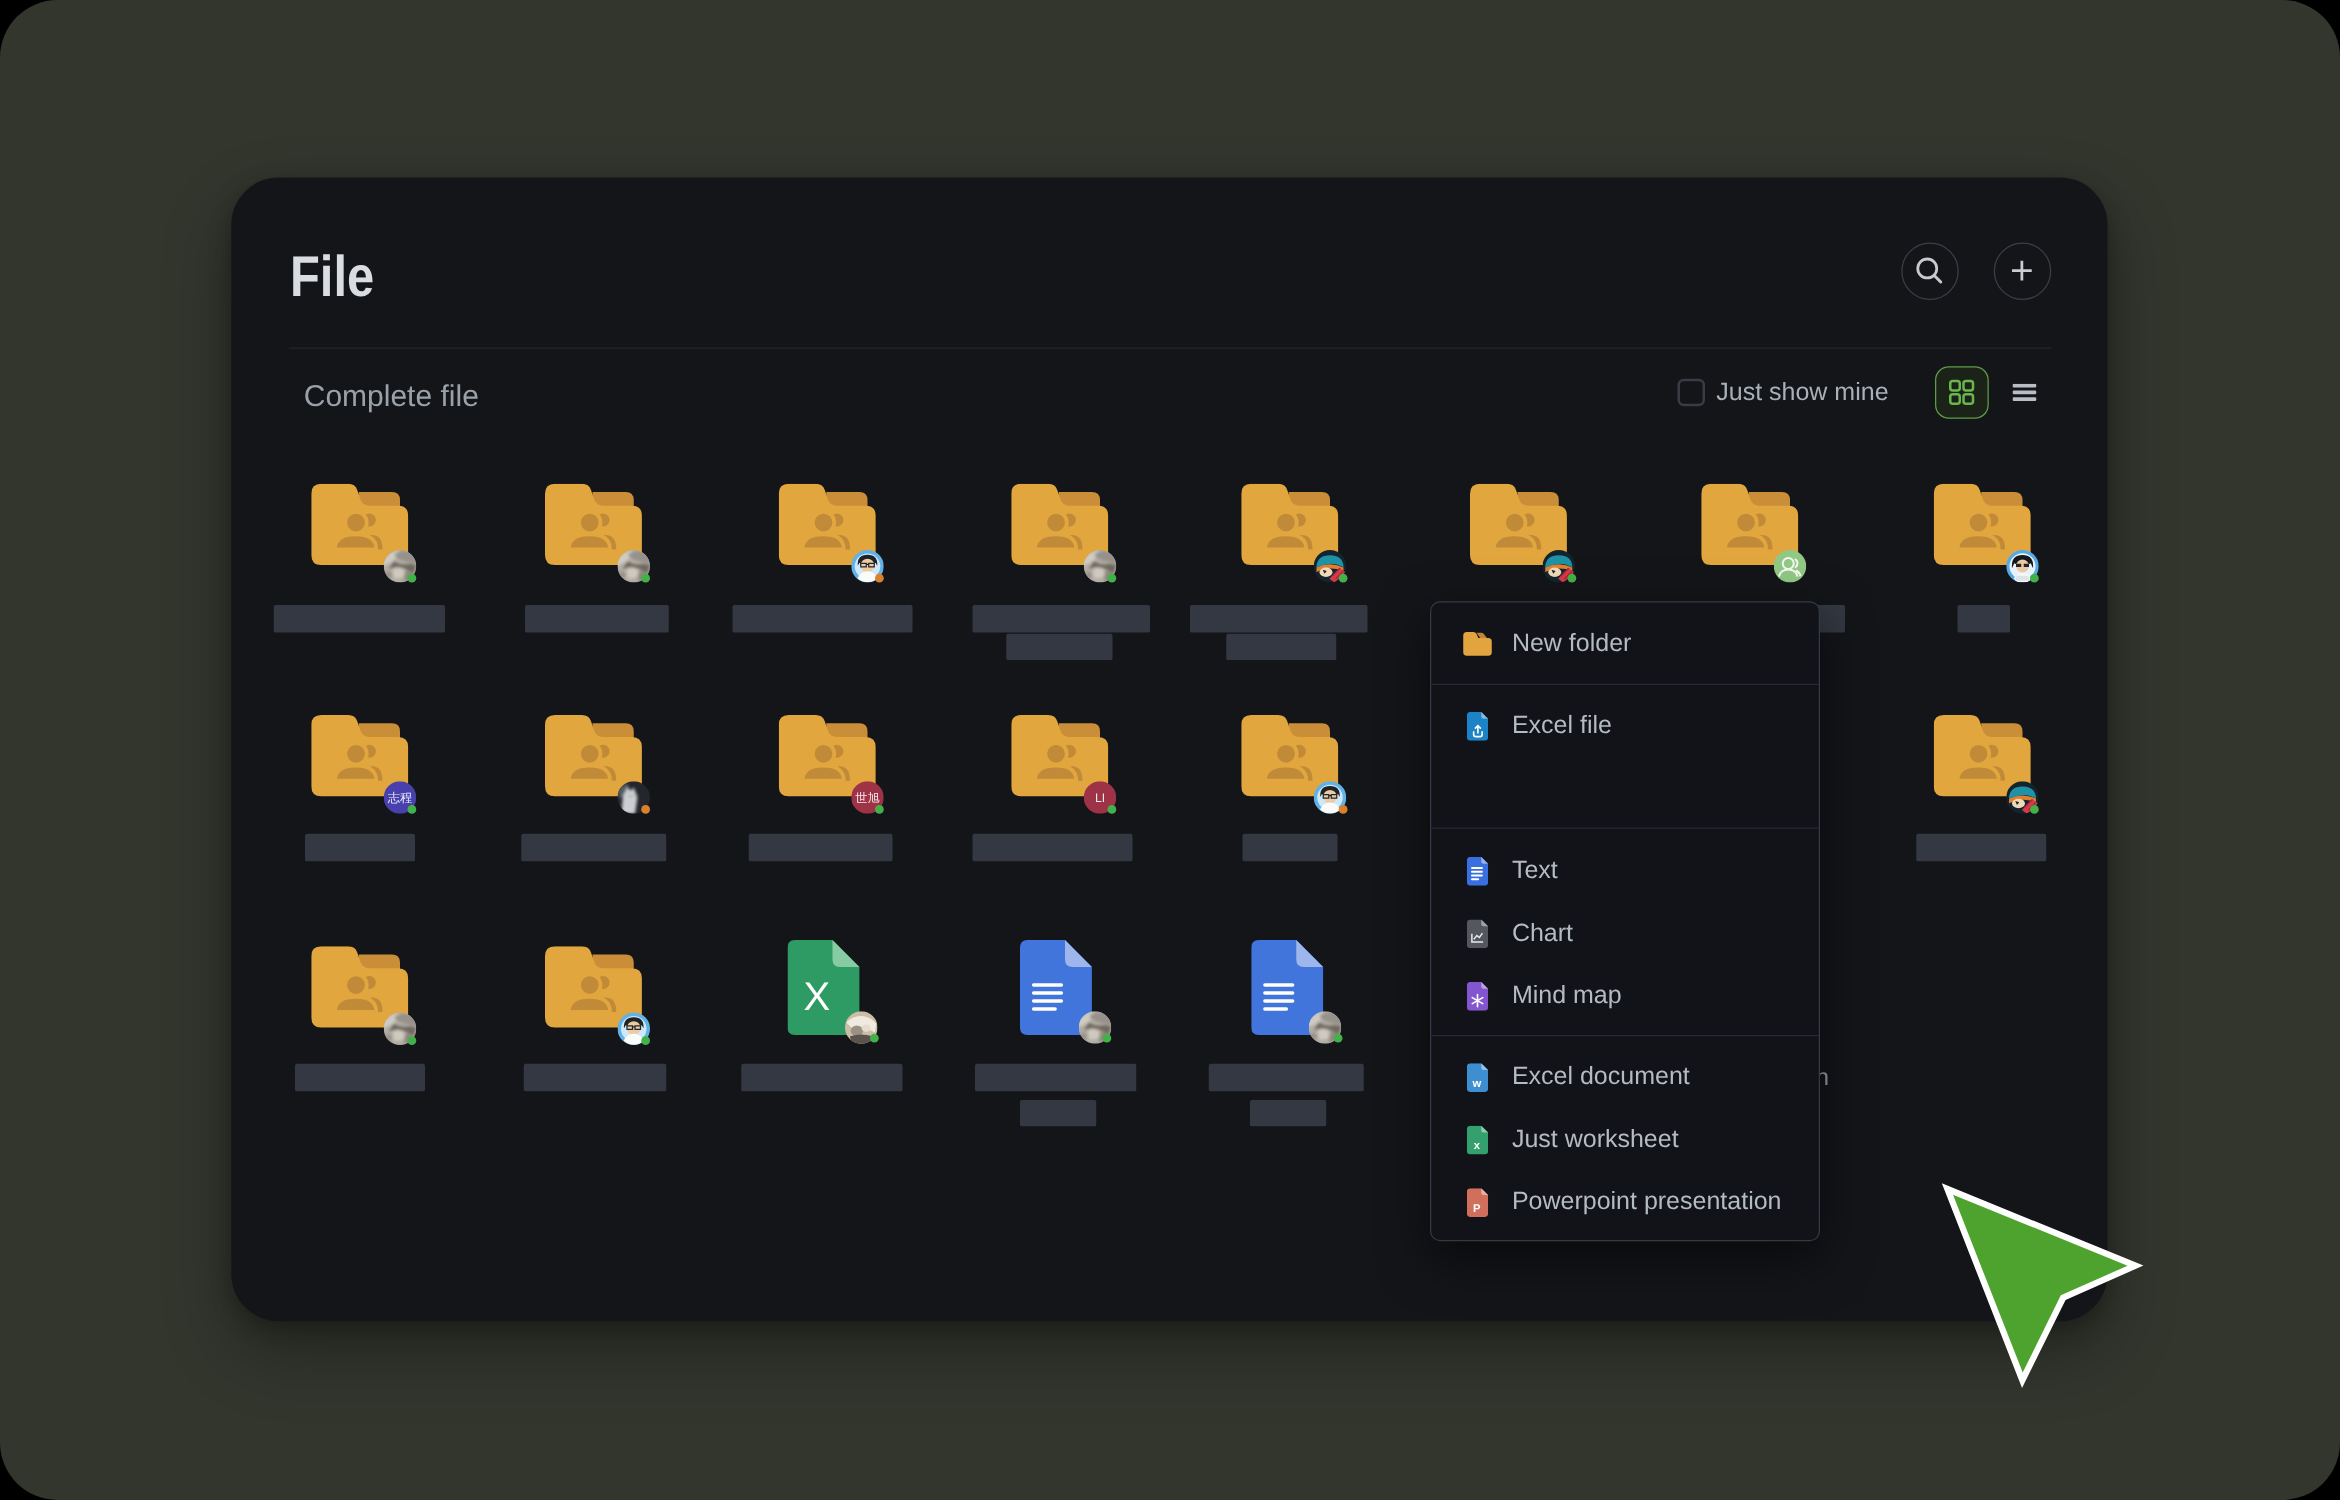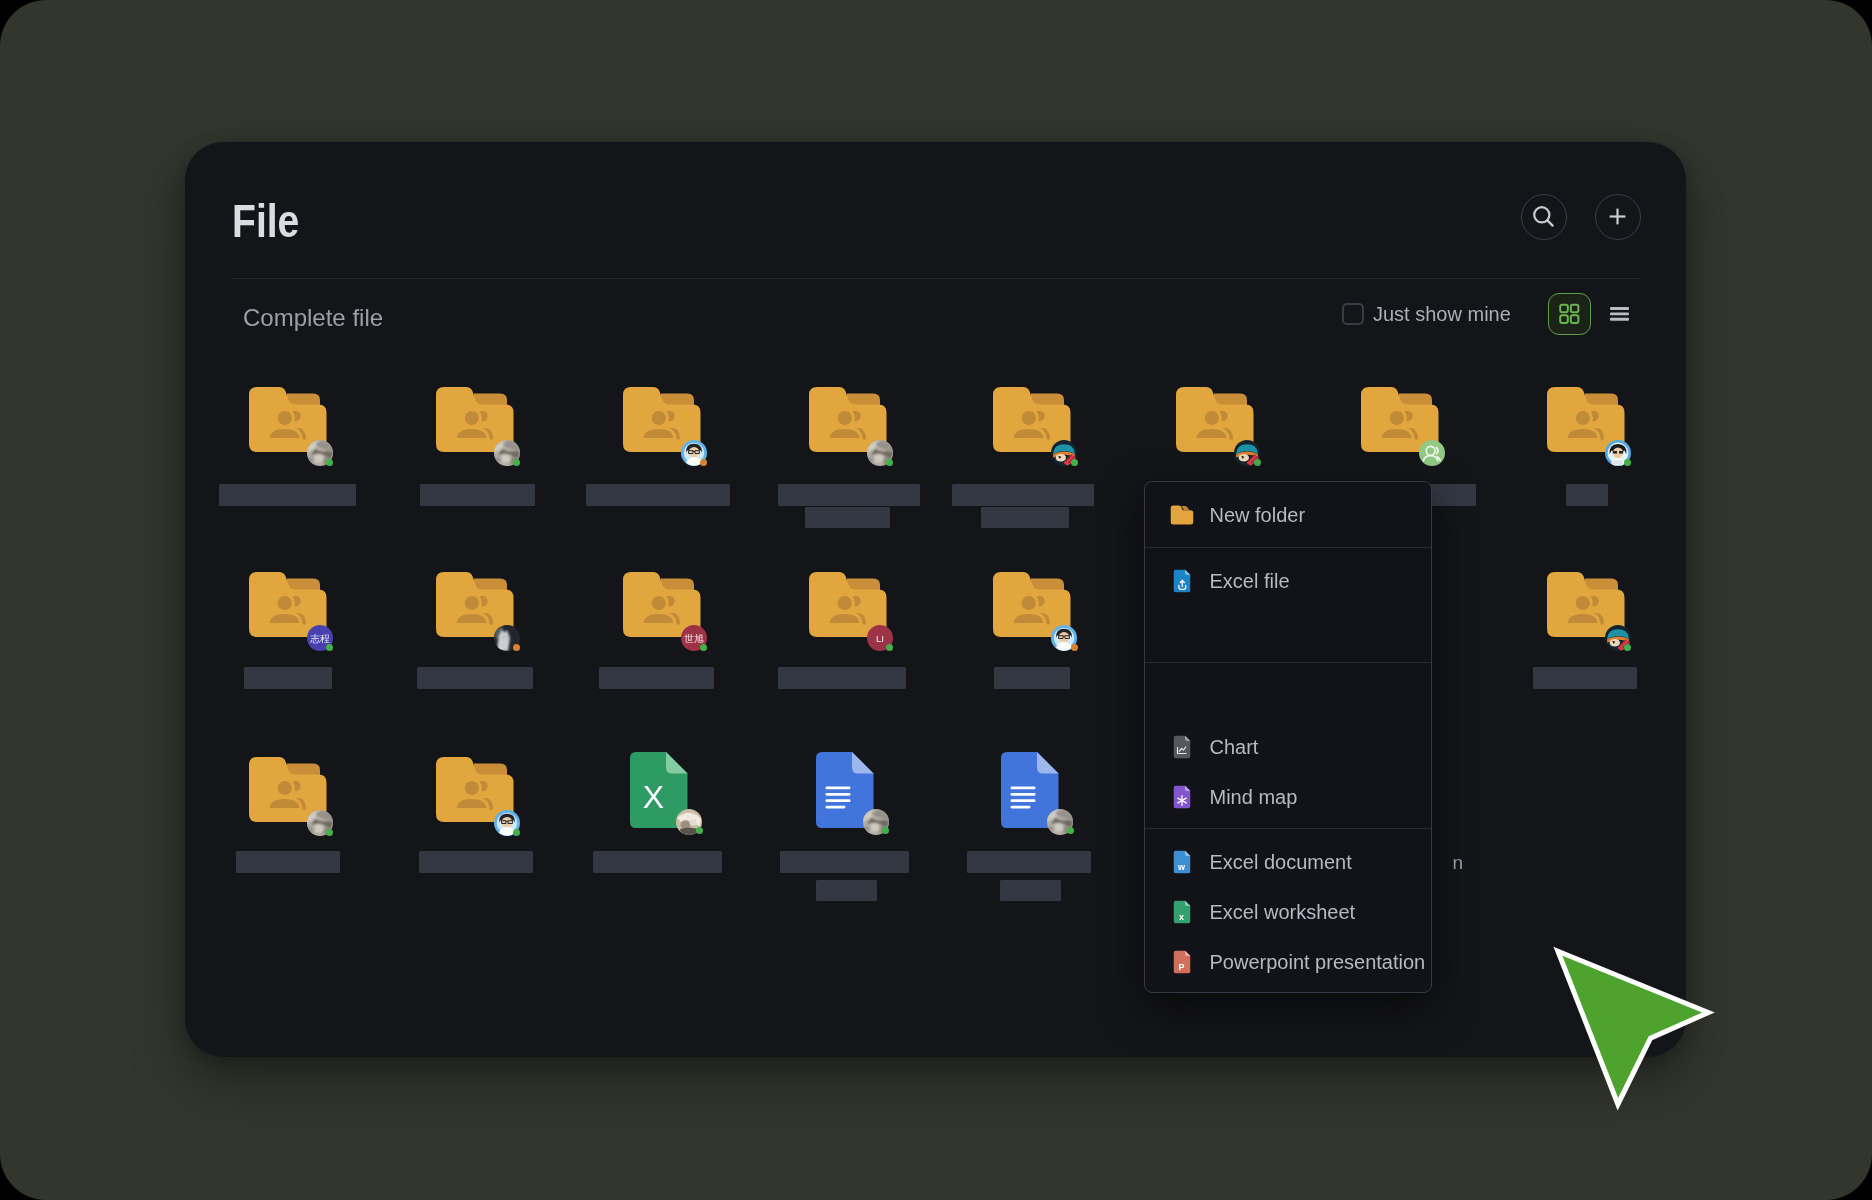--- a/index.html
+++ b/index.html
@@ -5,21 +5,21 @@
   html,body{margin:0;padding:0;background:#000;}
   *{box-sizing:border-box;}
   .stage{position:relative;width:1872px;height:1200px;background:#32362d;border-radius:46px;overflow:hidden;font-family:"Liberation Sans",sans-serif;}
   .panel{position:absolute;left:185px;top:142px;width:1501px;height:915px;background:#141519;border-radius:38px;box-shadow:0 24px 55px rgba(0,0,0,.30),0 6px 18px rgba(0,0,0,.25);}
   .abs{position:absolute;}
   .title{left:231.5px;top:194px;font-size:46px;font-weight:bold;color:#d9dce1;transform:scaleX(.85);transform-origin:0 0;}
   .cbtn{width:46px;height:46px;border:1.5px solid #3a3f46;border-radius:50%;}
   .divider{left:231px;top:278px;width:1410px;height:1px;background:#24262b;}
   .sub{font-size:24px;color:#9aa1a9;}
   .bar{position:absolute;background:#333842;border-radius:1.5px;height:22px;}
-  .menu{left:1143.5px;top:480.5px;width:288px;height:512px;background:#111318;border:1px solid #333a46;border-radius:8px;box-shadow:0 14px 40px rgba(0,0,0,.55);z-index:5;}
+  .menu{left:1143.5px;top:480.5px;width:312px;height:512px;background:#111318;border:1px solid #333a46;border-radius:8px;box-shadow:0 14px 40px rgba(0,0,0,.55);z-index:5;}
   .mi{position:absolute;left:0;width:100%;height:50px;}
   .mi .txt{position:absolute;left:65px;top:50%;transform:translateY(-50%);font-size:20px;color:#b5bbc2;white-space:nowrap;}
   .mi svg{position:absolute;left:37.5px;top:50%;transform:translate(-50%,-50%);}
   .msep{position:absolute;left:0;width:100%;height:1px;background:#262a31;}
   .itm{position:absolute;z-index:1;}
 </style>
 </head>
 <body>
 <div class="stage">
   <div class="panel"></div>
@@ -359,20 +359,34 @@
           <g fill="#1c83c6">
             <use href="#miDoc"></use>
           </g>
           <g transform="translate(1.2,9.6)">
             <use href="#upGlyph"></use>
           </g>
         </svg>
       <div class="txt">Excel file</div>
     </div>
     <div class="msep" style="top:180.5px;"></div>
+    <div class="mi" style="top:190px;">
+      <svg width="17" height="23" viewBox="0 0 17 23">
+          <g fill="#3a6fe0">
+            <use href="#miDoc"></use>
+          </g>
+          <g fill="#fff">
+            <rect x="3.3" y="8" width="9.5" height="1.7" rx=".8"></rect>
+            <rect x="3.3" y="11" width="9.5" height="1.7" rx=".8"></rect>
+            <rect x="3.3" y="14" width="9.5" height="1.7" rx=".8"></rect>
+            <rect x="3.3" y="17" width="6.5" height="1.7" rx=".8"></rect>
+          </g>
+        </svg>
+      <div class="txt">Text</div>
+    </div>
     <div class="mi" style="top:290px;">
       <svg width="17" height="23" viewBox="0 0 17 23">
           <g fill="#8355cf">
             <use href="#miDoc"></use>
           </g>
           <g stroke="#fff" stroke-width="1.3" stroke-linecap="round">
             <path d="M8.5,10.2 V19.8"></path>
             <path d="M4.3,12.6 L12.7,17.4"></path>
             <path d="M12.7,12.6 L4.3,17.4"></path>
           </g>
@@ -401,21 +415,21 @@
         </svg>
       <div class="txt">Excel document</div>
     </div>
     <div class="mi" style="top:405px;">
       <svg width="17" height="23" viewBox="0 0 17 23">
           <g fill="#34a06e">
             <use href="#miDoc"></use>
           </g>
           <text x="8" y="19" font-size="9" fill="#fff" text-anchor="middle" font-family="Liberation Sans" font-weight="bold">x</text>
         </svg>
-      <div class="txt">Excel worksheet</div>
+      <div class="txt">Just worksheet</div>
     </div>
     <div class="mi" style="top:455px;">
       <svg width="17" height="23" viewBox="0 0 17 23">
           <g fill="#d0705c">
             <use href="#miDoc"></use>
           </g>
           <text x="8" y="19" font-size="9" fill="#fff" text-anchor="middle" font-family="Liberation Sans" font-weight="bold">P</text>
         </svg>
       <div class="txt">Powerpoint presentation</div>
     </div>

